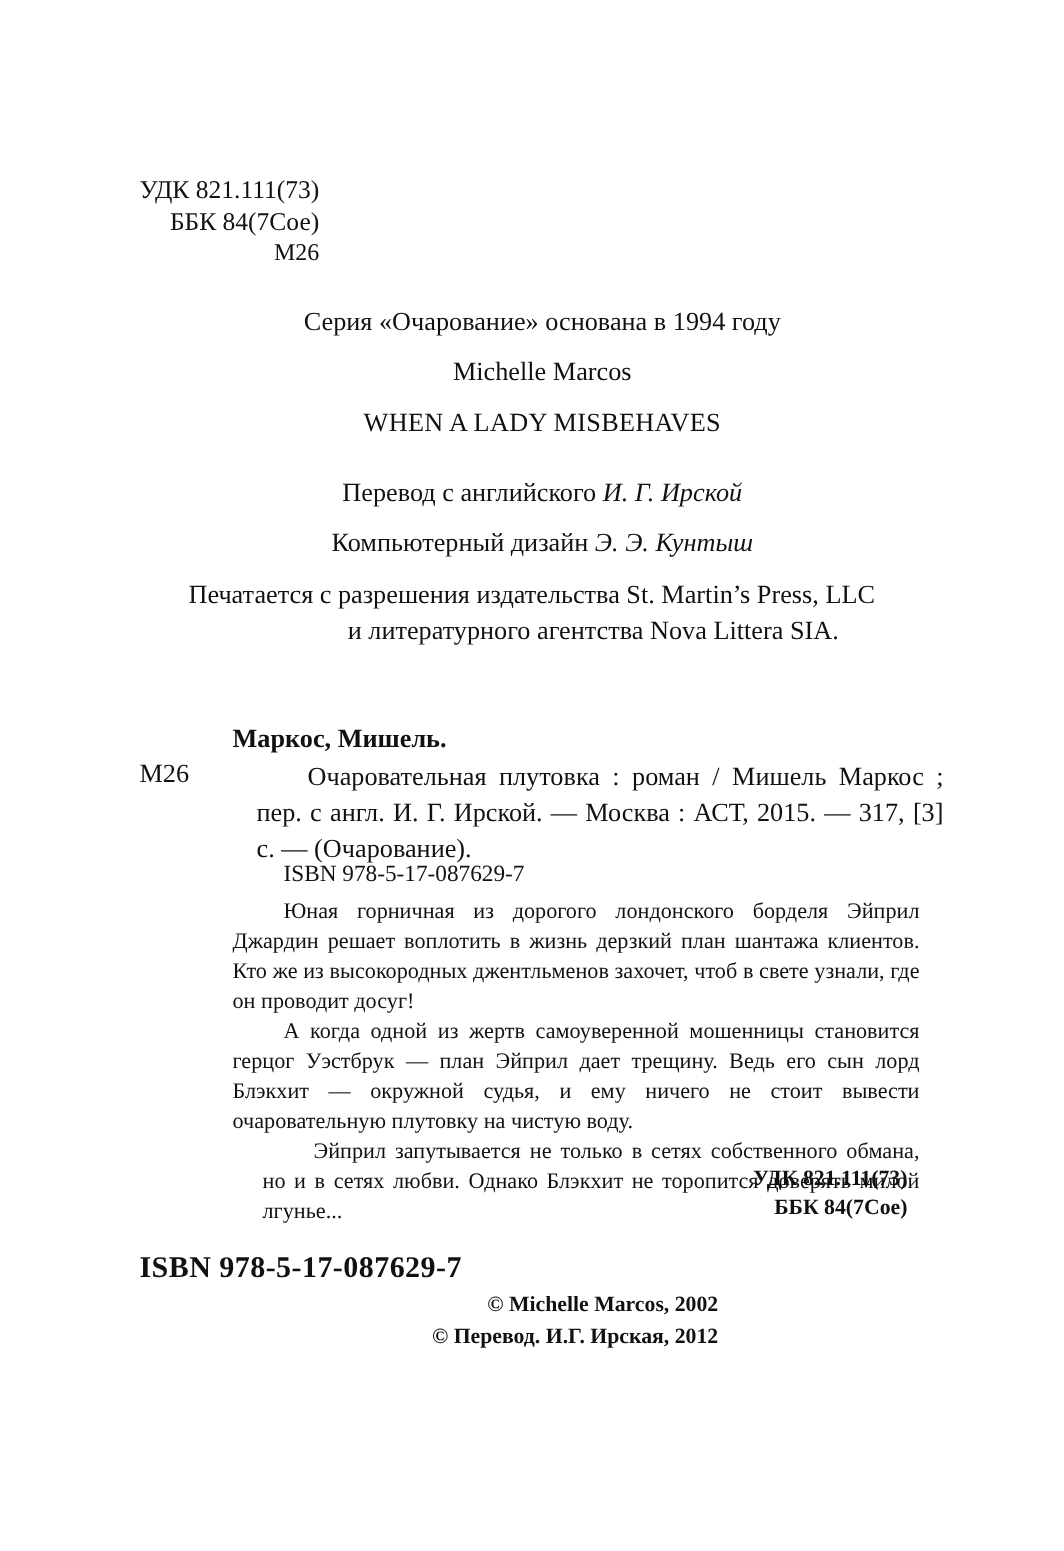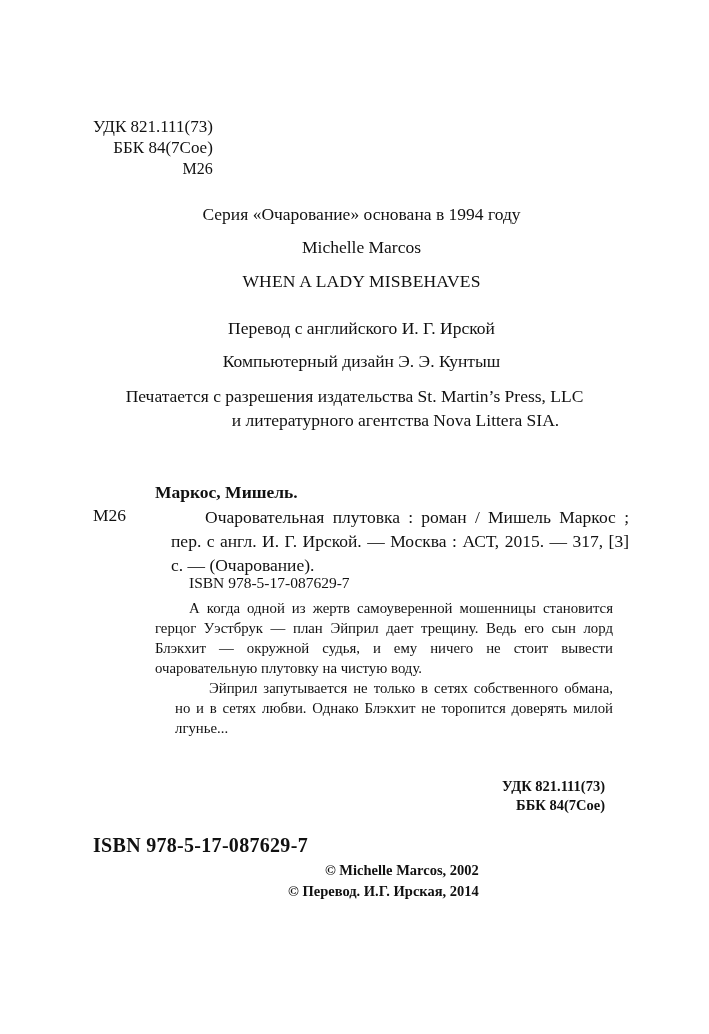--- a/index.html
+++ b/index.html
@@ -34,21 +34,21 @@
       font-size: 17.5px;
       white-space: nowrap;
     }
     .l-series   { top: 204px; left: 7px; }
     .l-author   { top: 237px; left: 7px; }
     .l-title    { top: 271px; left: 7px; letter-spacing: 0.2px; }
     .l-transl   { top: 318px; left: 7px; }
     .l-design   { top: 351px; left: 7px; }
     .l-perm1    { top: 386px; left: 0px; }
     .l-perm2    { top: 410px; left: 3px; padding-left: 38px; }
-    .it { }
+    .it { font-style: italic; }
 
     
     .card-author {
       left: 155px;
       top: 482px;
       font-size: 17.5px;
       font-weight: bold;
     }
     .card-code {
       left: 93px;
@@ -129,26 +129,27 @@
 
 <div class="abs center-line l-perm1">Печатается с разрешения издательства St. Martin’s Press, LLC</div>
 <div class="abs center-line l-perm2">и литературного агентства Nova Littera SIA.</div>
 
 <div class="abs card-author">Маркос, Мишель.</div>
 <div class="abs card-code">М26</div>
 <div class="abs card-desc">Очаровательная плутовка : роман / Мишель Маркос ; пер. с англ. И. Г. Ирской. — Москва : АСТ, 2015. — 317, [3]  с. — (Очарование).</div>
 <div class="abs card-isbn">ISBN 978-5-17-087629-7</div>
 
 <div class="abs annotation">
+  <p>Юная горничная из дорогого лондонского борделя Эйприл Джардин решает воплотить в жизнь дерзкий план шантажа клиентов. Кто же из высокородных джентльменов захочет, чтоб в свете узнали, где он проводит досуг!</p>
   <p>А когда одной из жертв самоуверенной мошенницы становится герцог Уэстбрук — план Эйприл дает трещину. Ведь его сын лорд Блэкхит — окружной судья, и ему ничего не стоит вывести очаровательную плутовку на чистую воду.</p>
   <p class="last">Эйприл запутывается не только в сетях собственного обмана, но и в сетях любви. Однако Блэкхит не торопится доверять милой лгунье...</p>
 </div>
 
 <div class="abs card-class">
   <div>УДК 821.111(73)</div>
   <div>ББК 84(7Сое)</div>
 </div>
 
 <div class="abs isbn-big">ISBN 978-5-17-087629-7</div>
 <div class="abs copyrights">
   <div>© Michelle Marcos, 2002</div>
-  <div>© Перевод. И.Г. Ирская, 2014</div>
+  <div>© Перевод. И.Г. Ирская, 2012</div>
 </div>
 
 </body></html>

